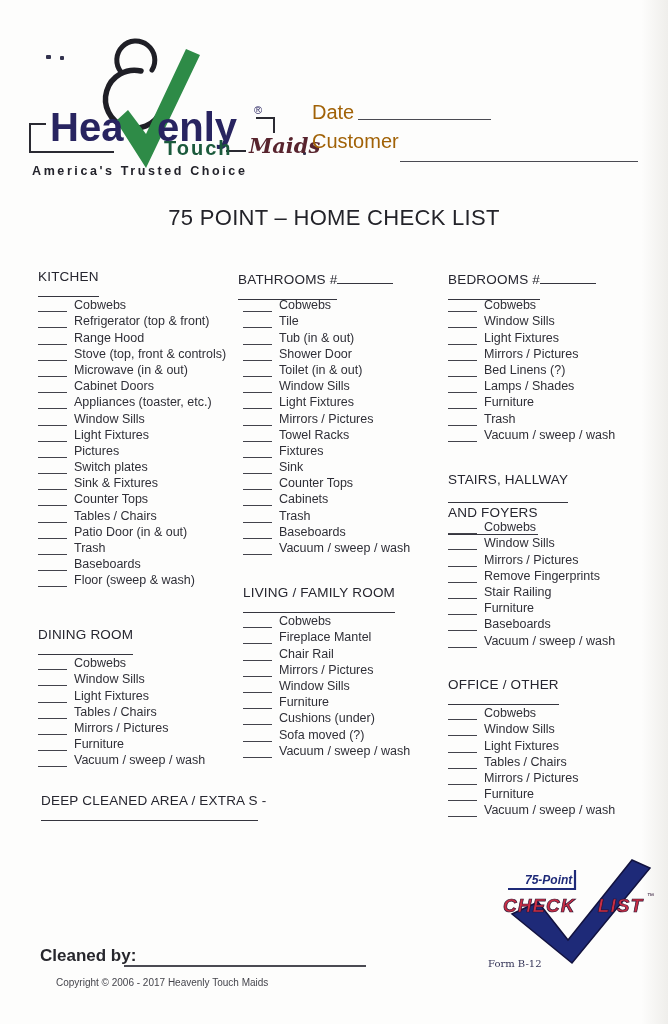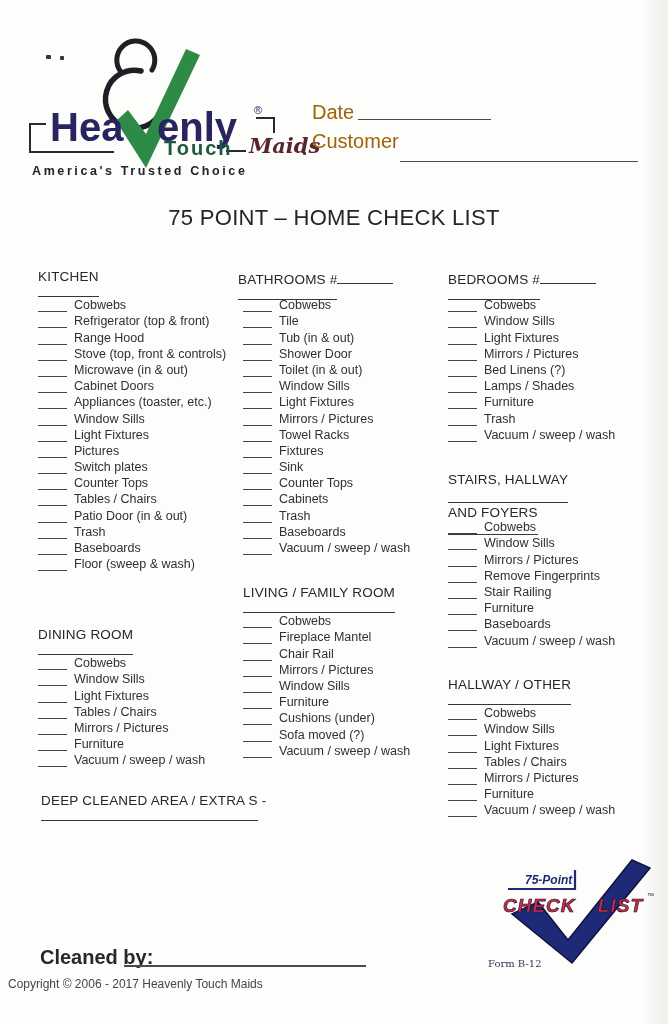--- a/index.html
+++ b/index.html
@@ -16,22 +16,22 @@
     color:#232329;letter-spacing:.3px;}
   
   .sec-heading{font-size:13.5px;color:#26262f;letter-spacing:.2px;}
   .sec-heading .u{display:inline-block;border-bottom:1.6px solid #35353e;padding-bottom:12px;}
   .hash-tail{display:inline-block;width:56px;border-bottom:1.6px solid #35353e;height:14px;}
   .row{display:flex;align-items:flex-end;height:16.2px;}
   .blank{display:inline-block;width:29px;border-bottom:1.6px solid #43434b;height:11px;
     margin-right:7px;flex:none;}
   .lbl{font-size:12.5px;white-space:nowrap;color:#2f2f37;line-height:14px;}
   
-  .cleaned{font-size:20px;font-weight:bold;color:#27272d;}
-  .copyright{font-size:12px;color:#45454c;}
+  .cleaned{font-size:17px;font-weight:bold;color:#27272d;}
+  .copyright{font-size:10px;color:#45454c;margin-left:48px;}
   .form-no{font-size:10px;font-family:"DejaVu Serif",serif;color:#343457;text-align:center;}
   .speck{position:absolute;background:#33334e;border-radius:1px;}
 </style>
 </head>
 <body>
 
 <div class="speck" style="left:46px;top:55px;width:5px;height:4px;"></div>
 <div class="speck" style="left:60px;top:56px;width:4px;height:4px;"></div>
 <div class="speck" style="left:303px;top:152px;width:3px;height:3px;"></div>
 
@@ -106,20 +106,24 @@
     <div class="row">
       <span class="blank"></span>
       <span class="lbl">Pictures</span>
     </div>
     <div class="row">
       <span class="blank"></span>
       <span class="lbl">Switch plates</span>
     </div>
     <div class="row">
       <span class="blank"></span>
+      <span class="lbl">Sink &amp; Fixtures</span>
+    </div>
+    <div class="row">
+      <span class="blank"></span>
       <span class="lbl">Counter Tops</span>
     </div>
     <div class="row">
       <span class="blank"></span>
       <span class="lbl">Tables / Chairs</span>
     </div>
     <div class="row">
       <span class="blank"></span>
       <span class="lbl">Patio Door (in &amp; out)</span>
     </div>
@@ -368,21 +372,21 @@
       <span class="blank"></span>
       <span class="lbl">Baseboards</span>
     </div>
     <div class="row">
       <span class="blank"></span>
       <span class="lbl">Vacuum / sweep / wash</span>
     </div>
   </div>
 
 <div class="abs sec-heading" style="left:448px;top:677px;">
-  <span class="u">HALLWAY / OTHER</span>
+  <span class="u">OFFICE / OTHER</span>
 </div>
 <div class="abs" style="left:448px;top:704px;">
 
 <div class="row">
       <span class="blank"></span>
       <span class="lbl">Cobwebs</span>
     </div>
     <div class="row">
       <span class="blank"></span>
       <span class="lbl">Window Sills</span>

